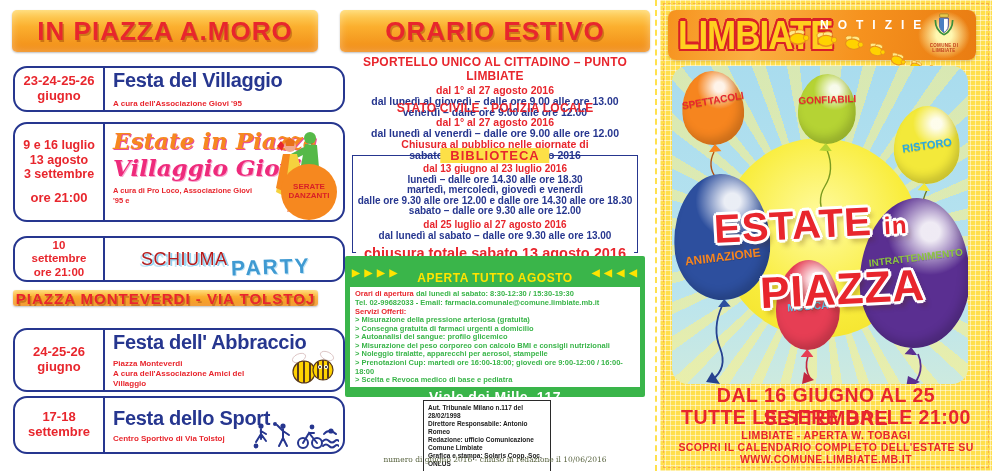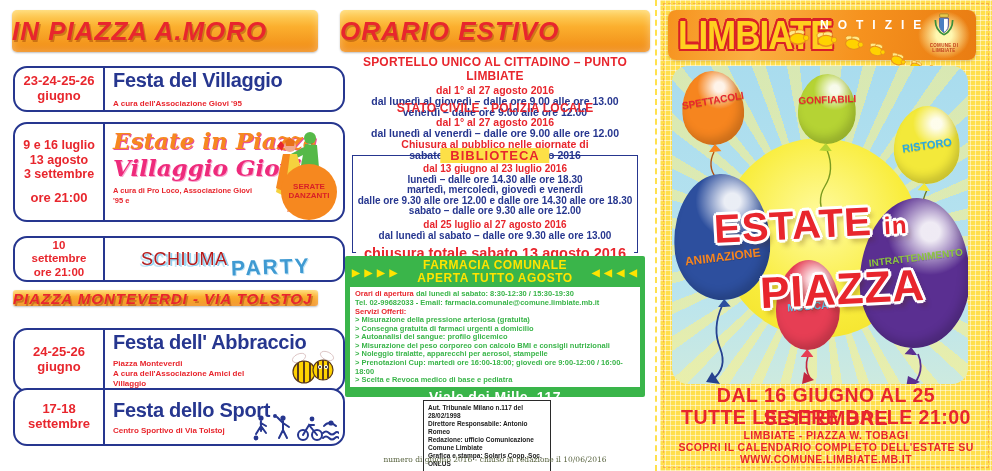--- a/index.html
+++ b/index.html
@@ -4,21 +4,21 @@
 <style>
   * { margin:0; padding:0; box-sizing:border-box; }
   html,body { background:#fff; }
   .page { position:relative; width:992px; height:471px; background:#fff; overflow:hidden;
           font-family:"Liberation Sans", sans-serif; }
 
   
   .banner { position:absolute; border-radius:5px;
             background:linear-gradient(180deg,#ffd868 0%,#fbaf2e 40%,#f08a15 100%);
             box-shadow:0 1px 2px rgba(0,0,0,.25), inset 0 0 8px rgba(255,255,255,.35);
-            display:flex; align-items:center; justify-content:flex-start;font-style:italic; }
+            display:flex; align-items:center; justify-content:center; }
   .banner-txt { color:#e8262d; font-weight:900; letter-spacing:1px;
                 text-shadow:1.5px 2px 0 rgba(130,40,0,.35); white-space:nowrap; }
 
   
   .ebox { position:absolute; width:332px; background:#fff; border:2.5px solid #26368f;
           border-radius:14px; display:flex; overflow:hidden; }
   .edate { width:88px; flex:0 0 88px; display:flex; flex-direction:column; justify-content:center;
            align-items:center; color:#e8262d; font-weight:900; text-align:center; line-height:1.15; }
   .esep  { width:2px; background:#26368f; }
   .econt { flex:1; position:relative; padding:3px 4px 2px 8px; display:flex; flex-direction:column; justify-content:center; }
@@ -226,21 +226,21 @@
           <circle cx="39" cy="19" r="2" fill="#fff"></circle>
         <circle cx="33" cy="19" r="1" fill="#222"></circle>
           <circle cx="39" cy="19" r="1" fill="#222"></circle>
       </svg>
       <div class="etitle">Festa dell' Abbraccio</div>
       <div class="ecap" style="margin-top:6px">Piazza Monteverdi</div>
       <div class="ecap" style="margin-top:0;width:165px">A cura dell'Associazione Amici del Villaggio</div>
     </div>
   </div>
 
-  <div class="ebox" style="left:13px;top:388px;height:58px">
+  <div class="ebox" style="left:13px;top:396px;height:58px">
     <div class="edate">
       <div class="ed-m">17-18</div>
       <div class="ed-m">settembre</div>
     </div>
     <div class="esep"></div>
     <div class="econt">
       <svg style="position:absolute;right:4px;bottom:3px" width="86" height="27" viewBox="0 0 86 27" fill="none" stroke="#26368f" stroke-width="2" stroke-linecap="round">
         <circle cx="8" cy="4" r="2.6" fill="#26368f" stroke="none"></circle>
         <path d="M8 7c-1 4 1 6 0 10M8 12l-5 8M8 12l5 7M8 9l5 3"></path>
         <circle cx="3" cy="24" r="2.4" fill="#26368f" stroke="none"></circle>
@@ -288,21 +288,21 @@
     <div class="m-blue">sabato – dalle ore 9.30 alle ore 12.00</div>
     <div class="m-red" style="margin-top:3px">dal 25 luglio al 27 agosto 2016</div>
     <div class="m-blue">dal lunedì al sabato – dalle ore 9.30 alle ore 13.00</div>
     <span class="bib-close">chiusura totale sabato 13 agosto 2016</span>
   </div>
 
   <div class="farm">
     <div class="farm-head">
       <span class="farm-arrows">▶ ▶ ▶ ▶</span>
       <span class="farm-title">
-        <span>FARMACIA COMUNALE</span><br>
+        <br>
         <span>APERTA TUTTO AGOSTO</span>
       </span>
       <span class="farm-arrows">◀ ◀ ◀ ◀</span>
     </div>
     <div class="farm-white">
       <div class="fw-line"><span class="fw-strong">Orari di apertura</span> <span>dal lunedì al sabato: 8:30-12:30 / 15:30-19:30</span></div>
       <div class="fw-line">Tel. 02-99682033 - Email: farmacia.comunale@comune.limbiate.mb.it</div>
       <div class="fw-line fw-strong">Servizi Offerti:</div>
       <div class="fw-srv">&gt; Misurazione della pressione arteriosa (gratuita)</div>
       <div class="fw-srv">&gt; Consegna gratuita di farmaci urgenti a domicilio</div>
@@ -422,18 +422,18 @@
         </div>
       <div class="balloon b6" style="--c: #5a2f91;">
           <span class="blabel" style="color: rgb(140, 198, 62);">INTRATTENIMENTO</span>
         </div>
       <div class="big1"><span>ESTATE</span> <span class="in">in</span></div>
       <div class="big2">PIAZZA</div>
     </div>
 
     <div class="rfoot rf-big" style="top:384px">DAL 16 GIUGNO AL 25 SETTEMBRE</div>
     <div class="rfoot rf-big" style="top:406px">TUTTE LE SERE DALLE 21:00</div>
-    <div class="rfoot rf-sm" style="top:429px">LIMBIATE - PIAZZA W. TOBAGI</div>
+    <div class="rfoot rf-sm" style="top:429px">LIMBIATE - APERTA W. TOBAGI</div>
     <div class="rfoot rf-sm" style="top:441px">SCOPRI IL CALENDARIO COMPLETO DELL'ESTATE SU</div>
     <div class="rfoot rf-sm" style="top:453px">WWW.COMUNE.LIMBIATE.MB.IT</div>
   </div>
 
 </div>
 
 </body></html>

